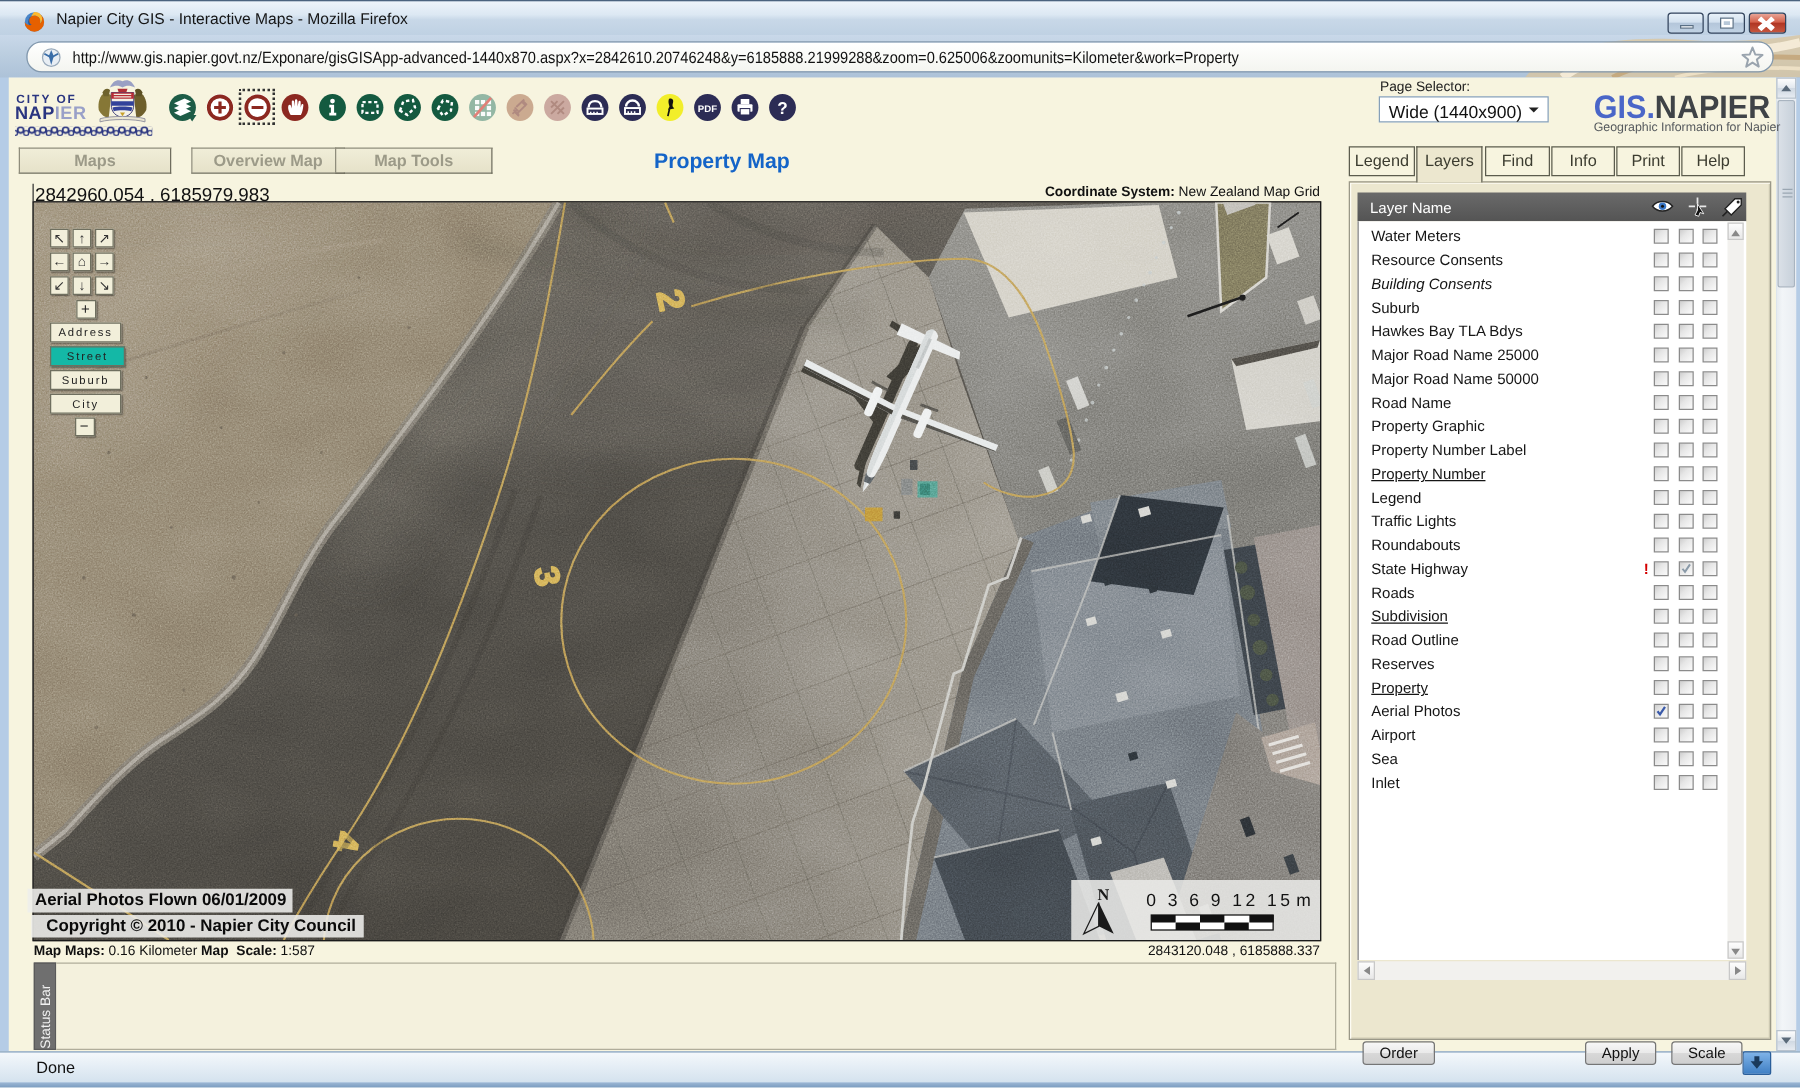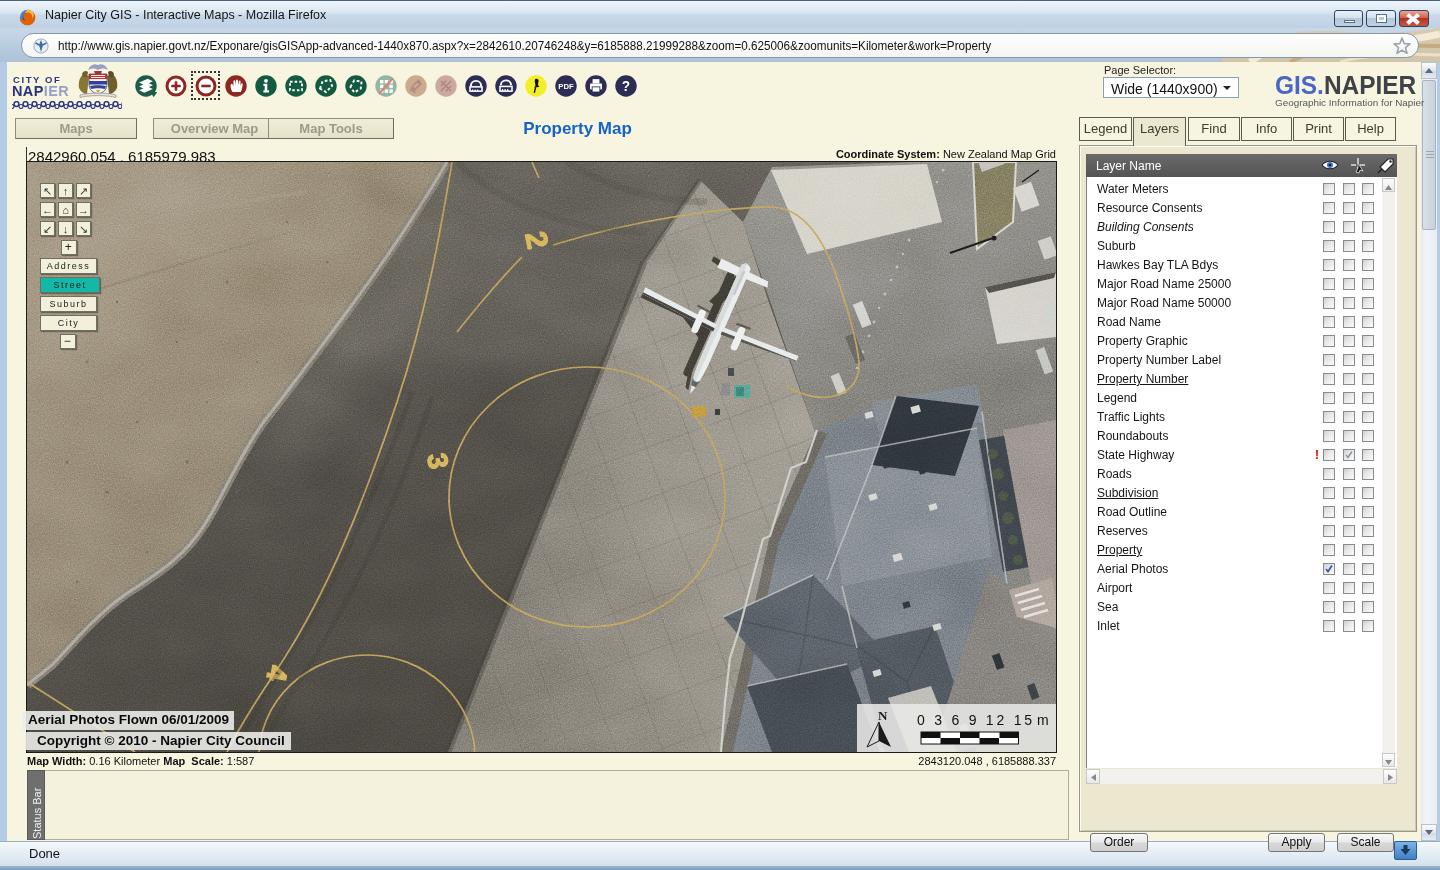--- a/index.html
+++ b/index.html
@@ -622,21 +622,21 @@
       <rect x="64" y="28" width="97.5" height="12" fill="#fff" stroke="#111" stroke-width="1"></rect>
       <rect x="64" y="28" width="19.5" height="6" fill="#111"></rect>
       <rect x="103" y="28" width="19.5" height="6" fill="#111"></rect>
       <rect x="142.5" y="28" width="19.5" height="6" fill="#111"></rect>
       <rect x="83.5" y="34" width="19.5" height="6" fill="#111"></rect>
       <rect x="122.5" y="34" width="19.5" height="6" fill="#111"></rect>
     </g>
   </svg>
 </div>
 
-<div class="abs" id="mapwidth"><b>Map Width:</b> 0.16 Kilometer <b>Map&nbsp;&nbsp;Scale:</b> 1:587</div>
+<div class="abs" id="mapwidth"><b>Map Maps:</b> 0.16 Kilometer <b>Map&nbsp;&nbsp;Scale:</b> 1:587</div>
 <div class="abs" id="coordBR">2843120.048 , 6185888.337</div>
 
 <div class="abs" id="sbtab">
     <span>Status Bar</span>
   </div>
 <div class="abs" id="sbbox"></div>
 
 <div class="abs" id="panel"></div>
 <div class="abs" id="lheader">
     <span>Layer Name</span>

